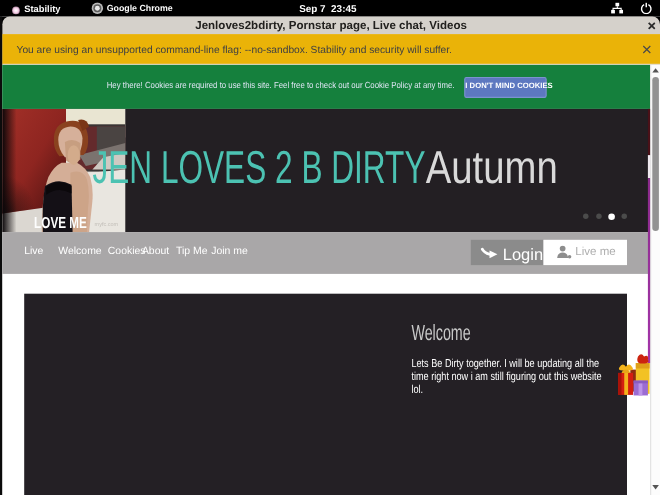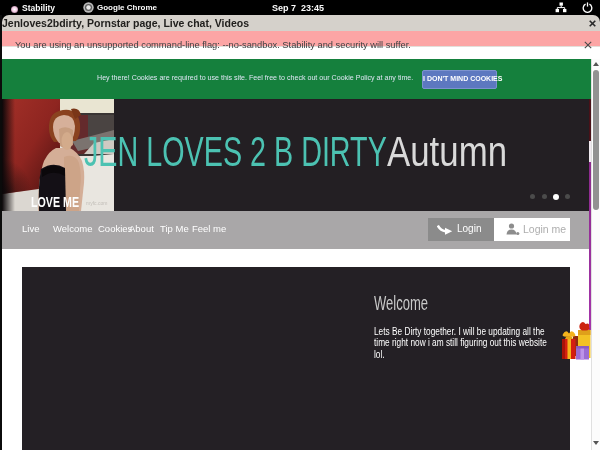--- a/index.html
+++ b/index.html
@@ -5,38 +5,38 @@
 body{position:relative;font-family:"Liberation Sans",sans-serif;overflow:hidden;background:#fff}
 .abs{position:absolute}
 
 #topbar{position:absolute;left:0;top:0;width:600px;height:15px;background:#000;color:#fff}
 #topbar .txt{position:absolute;top:3px;font-size:9px;font-weight:bold;color:#fbfbfb}
 #actdot{position:absolute;left:11px;top:6px;width:7px;height:7px;border-radius:50%;background:radial-gradient(circle at 50% 50%,#fff 0%,#f3cde4 45%,#6d4762 100%)}
 
 #lstrip{position:absolute;left:0;top:15px;width:2px;height:435px;background:#0b0b0b}
 #titlerow{position:absolute;left:0;top:15px;width:600px;height:16px;background:#000}
 #titlebar{position:absolute;left:2px;top:0;width:598px;height:16px;background:#d5d1cb;border-radius:7px 7px 0 0}
-#titlebar .t{position:absolute;left:0;right:0;top:2px;text-align:left;font-size:10.5px;font-weight:bold;color:#21201e}
+#titlebar .t{position:absolute;left:0;right:0;top:2px;text-align:center;font-size:10.5px;font-weight:bold;color:#21201e}
 
-#infobar{position:absolute;left:2px;top:31px;width:598px;height:16px;background:#fca5a5;border-bottom:1px solid #e2dfda}
+#infobar{position:absolute;left:2px;top:31px;width:598px;height:28px;background:#eab308;border-bottom:1px solid #e2dfda}
 #infobar .t{position:absolute;left:13px;top:9px;font-size:9.3px;color:#3f4043}
 
 #cookie{position:absolute;left:2px;top:59px;width:589px;height:40px;background:#15803d}
 #cookie .t{position:absolute;left:95px;top:14px;font-size:8px;color:#dfe5f4;white-space:nowrap;transform:scaleX(0.888);transform-origin:0 50%}
 #cookiebtn{position:absolute;left:420px;top:11px;width:75px;height:19px;background:#5d78c0;border:1px solid #7c92cf;border-radius:2px;color:#fff;font-size:7px;font-weight:bold;text-align:center;line-height:16px;white-space:nowrap}
 
 #header{position:absolute;left:2px;top:99px;width:589px;height:112px;background:#231f23}
 #ttlA{position:absolute;left:82px;top:32px;white-space:nowrap;font-size:42px;line-height:42px;color:#4cc2b2;transform:scaleX(0.684);transform-origin:0 0}
 #ttlB{position:absolute;left:385px;top:32px;white-space:nowrap;font-size:42px;line-height:42px;color:#d9d9d9;transform:scaleX(0.829);transform-origin:0 0}
 .dot{position:absolute;top:95px;width:5px;height:5px;border-radius:50%;background:#4b4b4b}
 .dot.on{width:6px;height:6px;top:94.5px;background:#fff}
 
 #nav{position:absolute;left:2px;top:211px;width:589px;height:38px;background:#a9a7a8}
 #nav .lnk{position:absolute;top:12px;font-size:9.5px;line-height:11px;color:#fff;white-space:nowrap}
-#login{position:absolute;left:428px;top:218px;width:66px;height:23px;background:#8b8b8b;color:#fff;font-size:10px}
+#login{position:absolute;left:428px;top:218px;width:66px;height:23px;background:#8b8b8b;color:#fff;font-size:15px}
 #login span{position:absolute;left:29px;top:5px}
 #join{position:absolute;left:494px;top:218px;width:76px;height:23px;background:#fff;color:#aeaeae;font-size:10.5px}
 #join span{position:absolute;left:29px;top:5px}
 
 #contentbox{position:absolute;left:22px;top:267px;width:548px;height:183px;background:#242025}
 #welcome{position:absolute;left:374px;top:292.7px;font-size:20px;line-height:20px;color:#c9c9c9;transform:scaleX(0.65);transform-origin:0 0;white-space:nowrap}
 #para{position:absolute;left:374px;top:326px;font-size:10.5px;line-height:11.4px;color:#fff;transform:scaleX(0.79);transform-origin:0 0;white-space:nowrap}
 
 #sbar{position:absolute;left:591px;top:59px;width:9px;height:391px;background:#fcfcfc;border-left:1px solid #e0e0e0}
 #sthumb{position:absolute;left:592.5px;top:70px;width:6px;height:140px;background:#929292;border-radius:3px}
@@ -143,36 +143,36 @@
   <div class="dot" style="left:540px"></div>
   <div class="dot on" style="left:551px"></div>
   <div class="dot" style="left:563px"></div>
 </div>
 <div id="nav">
   <div class="lnk" style="left:20px">Live</div>
   <div class="lnk" style="left:51px">Welcome</div>
   <div class="lnk" style="left:96px">Cookies</div>
   <div class="lnk" style="left:127px">About</div>
   <div class="lnk" style="left:158px">Tip Me</div>
-  <div class="lnk" style="left:190px">Feel me</div>
+  <div class="lnk" style="left:190px">Join me</div>
 </div>
 <div id="login">
   <svg class="abs" style="left:9px;top:7px" width="16" height="10" viewBox="0 0 16 10">
     <path d="M0.8 0.6 Q3.5 5.5 8.5 6.2" stroke="#fff" stroke-width="2.6" fill="none"></path>
     <path d="M8 2.8 L15.2 6.2 L8 9.8 Z" fill="#fff"></path>
   </svg>
   <span>Login</span>
 </div>
 <div id="join">
   <svg class="abs" style="left:12px;top:5px" width="14" height="13" viewBox="0 0 14 13">
     <circle cx="5.5" cy="3" r="2.6" fill="#8d8d8d"></circle>
     <path d="M0.5 11.5 Q1 6.5 5.5 6.5 Q10 6.5 10.5 11.5 Z" fill="#8d8d8d"></path>
     <circle cx="11.8" cy="10.5" r="1.6" fill="#8d8d8d"></circle>
   </svg>
-  <span>Login me</span>
+  <span>Live me</span>
 </div>
 <div id="contentbox"></div>
 <div id="welcome">Welcome</div>
 <div id="para">Lets Be Dirty together. I will be updating all the<br>time right now i am still figuring out this website<br>lol.</div>
 <div id="sbar"></div>
 <div id="sthumb"></div>
 <div class="sarr" id="sarrup"></div>
 <div class="sarr" id="sarrdn"></div>
 <div id="ribbon1"></div>
 <div id="ribbon2"></div>

